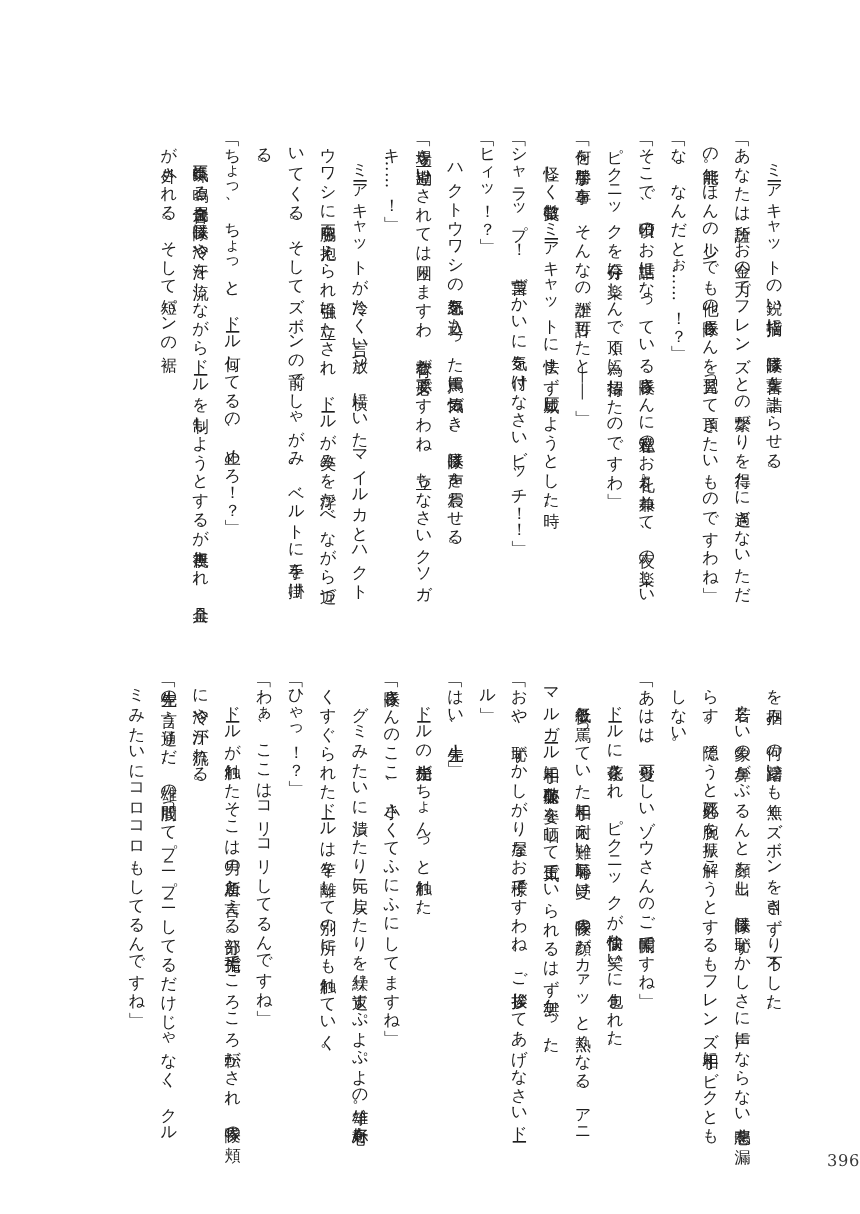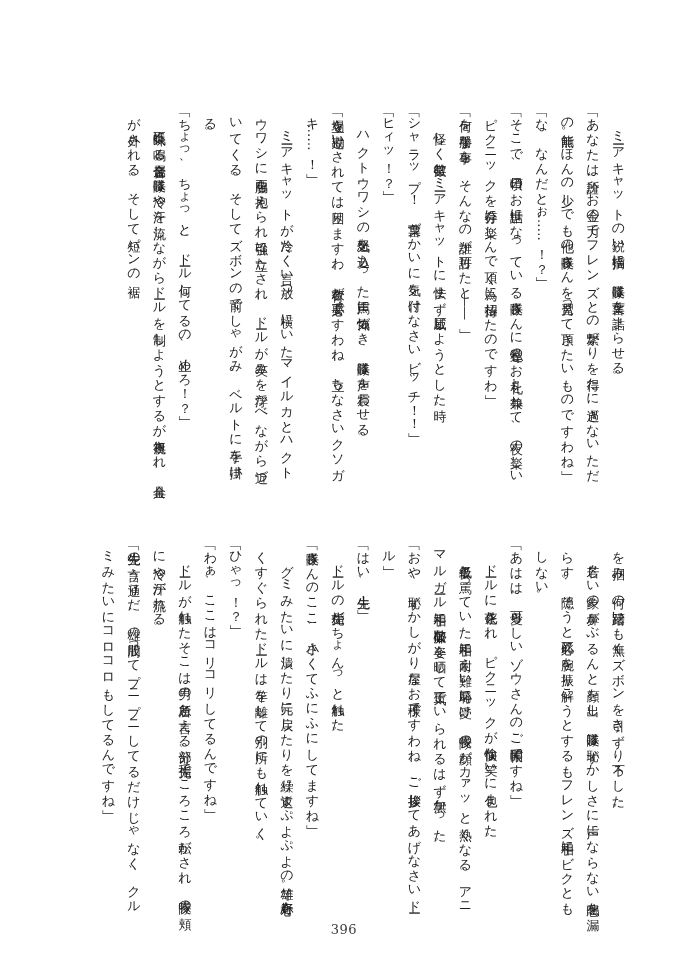--- a/index.html
+++ b/index.html
@@ -41,21 +41,21 @@
     top: 542px;
     right: 57px;
     left: 44px;
     height: 377px;
   }
   .page-number {
     position: absolute;
     left: 0;
     right: 0;
     top: 922px;
-    text-align: center;
+    text-align: right;
     font-size: 13px;
     color: #3a3a3a;
     letter-spacing: 0.5px;
   }
 </style>
 </head>
 <body>
 
 <div class="page">
 

